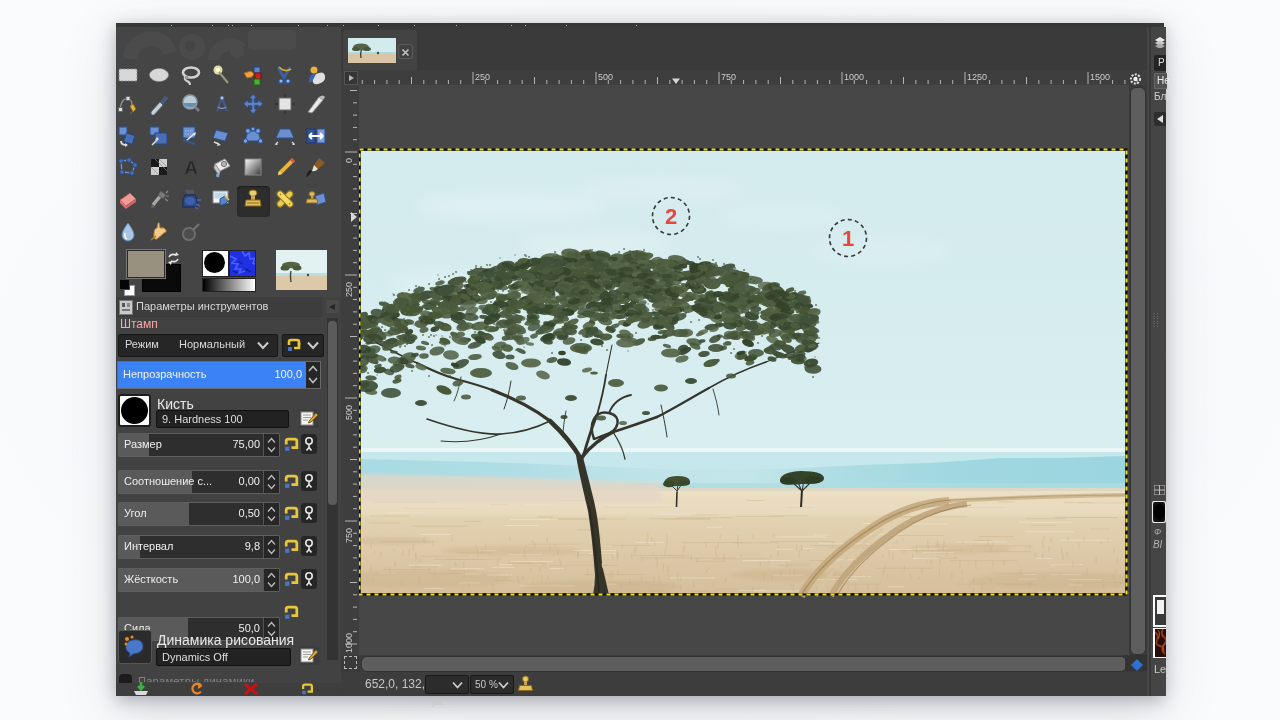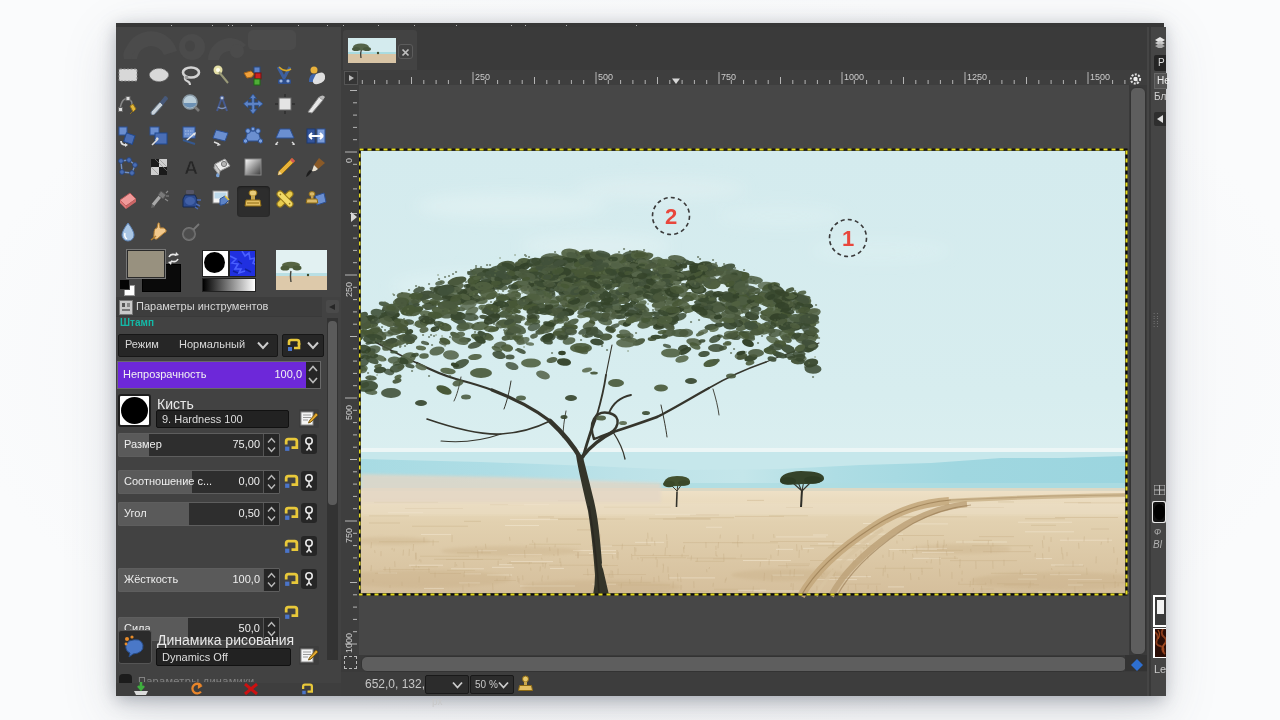--- a/index.html
+++ b/index.html
@@ -395,21 +395,21 @@
 <div class="abs" style="left:0;top:0;width:206px;height:19px;background:#3d3d3d;border-bottom:1px solid #393939"></div>
 <div class="abs" style="left:3px;top:3px;width:12px;height:13px;background:#c9c9c9;border:1px solid #777">
         <div class="abs" style="left:2px;top:2px;width:3px;height:4px;background:#555"></div>
         <div class="abs" style="left:7px;top:2px;width:3px;height:4px;background:#888"></div>
         <div class="abs" style="left:2px;top:8px;width:8px;height:2px;background:#777"></div>
       </div>
 <div class="abs" style="left:20px;top:3px;font-size:11px;color:#d6d6d6">Параметры инструментов</div>
 <div class="abs" style="left:210px;top:3px;width:13px;height:13px;background:#4a4a4a;border-radius:2px">
         <div class="abs" style="left:3px;top:3.5px;width:0;height:0;border-right:6px solid #262626;border-top:3.5px solid transparent;border-bottom:3.5px solid transparent"></div>
       </div>
-<div class="abs" style="left:4px;top:20px;font-size:10px;font-weight:bold;color:#14b8a6">Штамп</div>
+<div class="abs" style="left:4px;top:20px;font-size:12px;font-weight:normal;color:#fca5a5">Штамп</div>
 
 <div class="abs" style="left:2px;top:37px;width:158px;height:21px;background:#262626;border:1px solid #171717;border-radius:2px">
   <div class="abs" style="left:6px;top:3px;font-size:11px;color:#d8d8d8">Режим</div>
   <div class="abs" style="left:60px;top:3px;font-size:11px;color:#d8d8d8">Нормальный</div>
   <svg class="abs" style="left:138px;top:6px" width="12" height="9">
           <path d="M1 1.5 L6 7 L11 1.5" fill="none" stroke="#ccc" stroke-width="2"></path>
         </svg>
 </div>
 <div class="abs" style="left:166px;top:37px;width:40px;height:21px;background:#262626;border:1px solid #171717;border-radius:2px">
   <svg class="abs" style="left:3px;top:2px" width="16" height="16" viewBox="0 0 16 16">
@@ -418,21 +418,21 @@
           <rect x="2" y="10" width="4" height="4" fill="#4a74c8"></rect>
         </svg>
   <svg class="abs" style="left:24px;top:6px" width="12" height="9">
           <path d="M1 1.5 L6 7 L11 1.5" fill="none" stroke="#ccc" stroke-width="2"></path>
         </svg>
 </div>
 
 <div class="abs" style="left:211px;top:21px;width:11px;height:342px;background:#333"></div>
 <div class="abs" style="left:212px;top:24px;width:9px;height:184px;background:#5b5b5b;border-radius:4px"></div>
 
-<div class="abs" style="left:1px;top:64px;width:202px;height:26px;background:#6d28d9;border:1px solid #696969">
+<div class="abs" style="left:1px;top:64px;width:202px;height:26px;background:#3b82f6;border:1px solid #696969">
   <div class="abs" style="right:0;top:0;width:14px;height:26px;background:#262626"></div>
   <svg class="abs" style="right:2px;top:3px" width="10" height="8">
           <path d="M1 6 L5 1.5 L9 6" fill="none" stroke="#bbb" stroke-width="1.6"></path>
         </svg>
   <svg class="abs" style="right:2px;top:14px" width="10" height="8">
           <path d="M1 2 L5 6.5 L9 2" fill="none" stroke="#bbb" stroke-width="1.6"></path>
         </svg>
   <div class="abs" style="left:5px;top:6px;font-size:11px;color:#f2f2f2">Непрозрачность</div>
   <div class="abs" style="right:18px;top:6px;font-size:11px;color:#f2f2f2">100,0</div>
 </div>
@@ -479,20 +479,33 @@
         <div class="spincol">
           <svg style="position:absolute;left:3px;top:3px" width="9" height="7">
             <path d="M1 5.5 L4.5 1.5 L8 5.5" fill="none" stroke="#b9b9b9" stroke-width="1.4"></path>
           </svg>
           <svg style="position:absolute;left:3px;top:12px" width="9" height="7">
             <path d="M1 1.5 L4.5 5.5 L8 1.5" fill="none" stroke="#b9b9b9" stroke-width="1.4"></path>
           </svg>
         </div>
         <div class="slbl">Угол</div>
         <div class="sval">0,50</div>
+      </div>
+<div class="toprow" style="top:238px">
+        <div class="fill" style="width:21px"></div>
+        <div class="spincol">
+          <svg style="position:absolute;left:3px;top:3px" width="9" height="7">
+            <path d="M1 5.5 L4.5 1.5 L8 5.5" fill="none" stroke="#b9b9b9" stroke-width="1.4"></path>
+          </svg>
+          <svg style="position:absolute;left:3px;top:12px" width="9" height="7">
+            <path d="M1 1.5 L4.5 5.5 L8 1.5" fill="none" stroke="#b9b9b9" stroke-width="1.4"></path>
+          </svg>
+        </div>
+        <div class="slbl">Интервал</div>
+        <div class="sval">9,8</div>
       </div>
 <div class="toprow" style="top:271px">
         <div class="fill" style="width:145px"></div>
         <div class="spincol">
           <svg style="position:absolute;left:3px;top:3px" width="9" height="7">
             <path d="M1 5.5 L4.5 1.5 L8 5.5" fill="none" stroke="#b9b9b9" stroke-width="1.4"></path>
           </svg>
           <svg style="position:absolute;left:3px;top:12px" width="9" height="7">
             <path d="M1 1.5 L4.5 5.5 L8 1.5" fill="none" stroke="#b9b9b9" stroke-width="1.4"></path>
           </svg>

